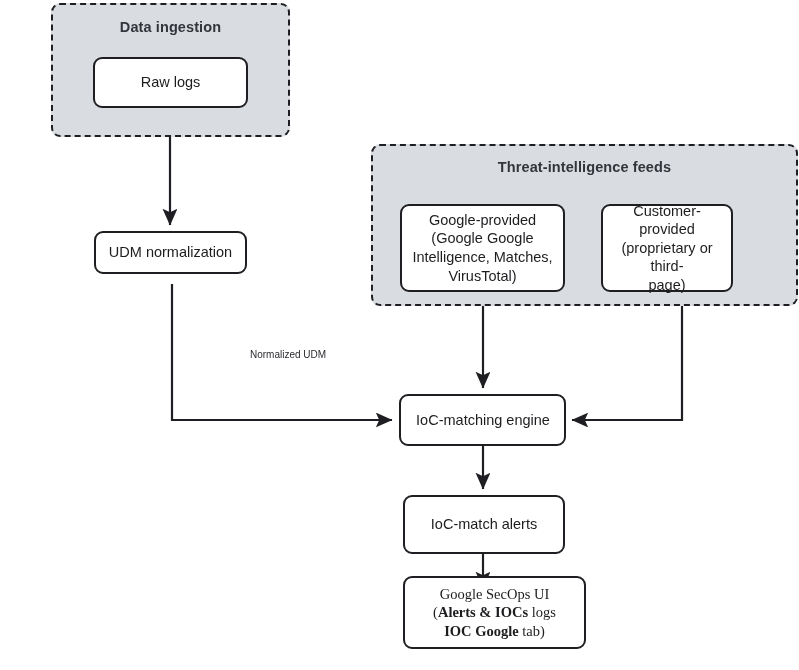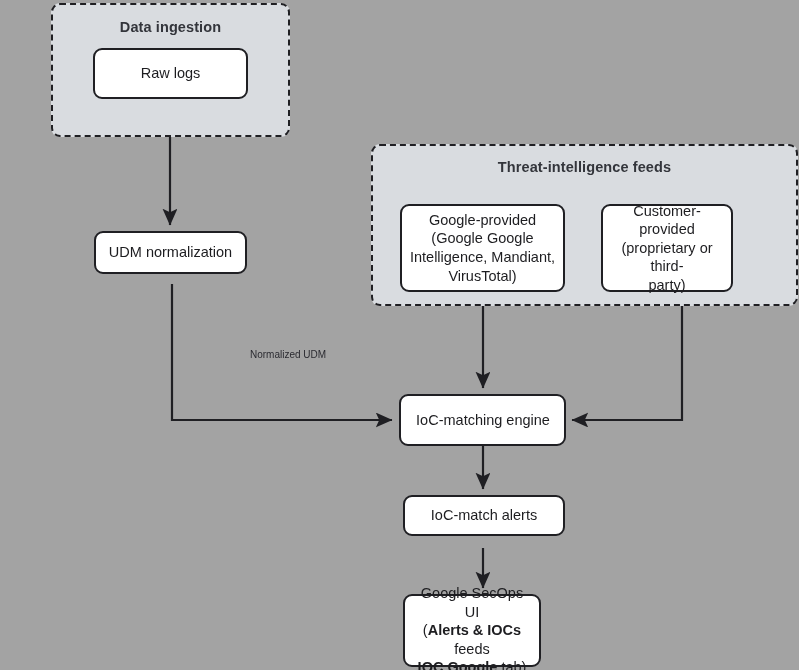--- a/index.html
+++ b/index.html
@@ -7,21 +7,21 @@
     padding: 0;
     background: #000000;
   }
   body {
     font-family: "Liberation Sans", sans-serif;
   }
   #canvas {
     position: relative;
     width: 799px;
     height: 670px;
-    background: #a3a3a3;
+    background: #ffffff;
     overflow: hidden;
   }
   .edge-layer {
     position: absolute;
     left: 0;
     top: 0;
     width: 799px;
     height: 670px;
     pointer-events: none;
   }
@@ -109,56 +109,56 @@
   </svg>
 
   <div class="cluster" style="left:51px; top:3px; width:239px; height:134px;">
     <div class="cluster-title" style="top:14px;">Data ingestion</div>
   </div>
 
   <div class="cluster" style="left:371px; top:144px; width:427px; height:162px;">
     <div class="cluster-title" style="top:13px;">Threat-intelligence feeds</div>
   </div>
 
-  <div class="node" style="left:93px; top:48px; width:155px; height:51px;">
+  <div class="node" style="left:93px; top:57px; width:155px; height:51px;">
     <span class="label">Raw logs</span>
   </div>
 
   <div class="node" style="left:94px; top:231px; width:153px; height:43px;">
     <span class="label">UDM normalization</span>
   </div>
 
   <div class="node" style="left:400px; top:204px; width:165px; height:88px;justify-content:flex-end;">
     <span class="label">
       <span>Google-provided</span><br>
       <span>(Google Google</span><br>
-      <span>Intelligence, Mandiant,</span><br>
+      <span>Intelligence, Matches,</span><br>
       <span>VirusTotal)</span>
     </span>
   </div>
 
   <div class="node" style="left:601px; top:204px; width:132px; height:88px;">
     <span class="label">
       <span>Customer-provided</span><br>
       <span>(proprietary or third-</span><br>
-      <span>party)</span>
+      <span>page)</span>
     </span>
   </div>
 
   <div class="node" style="left:399px; top:394px; width:167px; height:52px;padding-left:8px;">
     <span class="label">IoC-matching engine</span>
   </div>
 
-  <div class="node" style="left:403px; top:495px; width:162px; height:41px;">
+  <div class="node" style="left:403px; top:495px; width:162px; height:59px;">
     <span class="label">IoC-match alerts</span>
   </div>
 
-  <div class="node" style="left:403px; top:594px; width:138px; height:73px;">
+  <div class="node" style="left:403px; top:576px; width:183px; height:73px;font-family:Liberation Serif, serif;">
     <span class="label">
       <span>Google SecOps UI</span><br>
-      <span>(</span><b>Alerts &amp; IOCs</b><span> feeds</span><br>
+      <span>(</span><b>Alerts &amp; IOCs</b><span> logs</span><br>
       <b>IOC Google</b><span> tab)</span>
     </span>
   </div>
 
   <div class="edge-label" style="left:250px; top:349px;">Normalized UDM</div>
 
 </div>
 
 </body></html>

